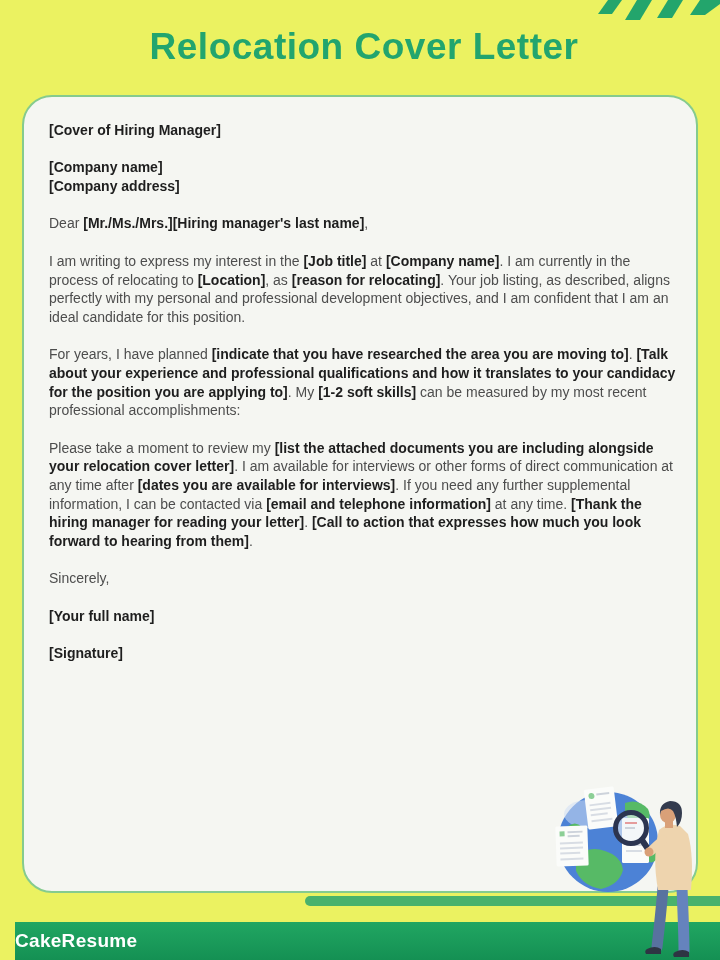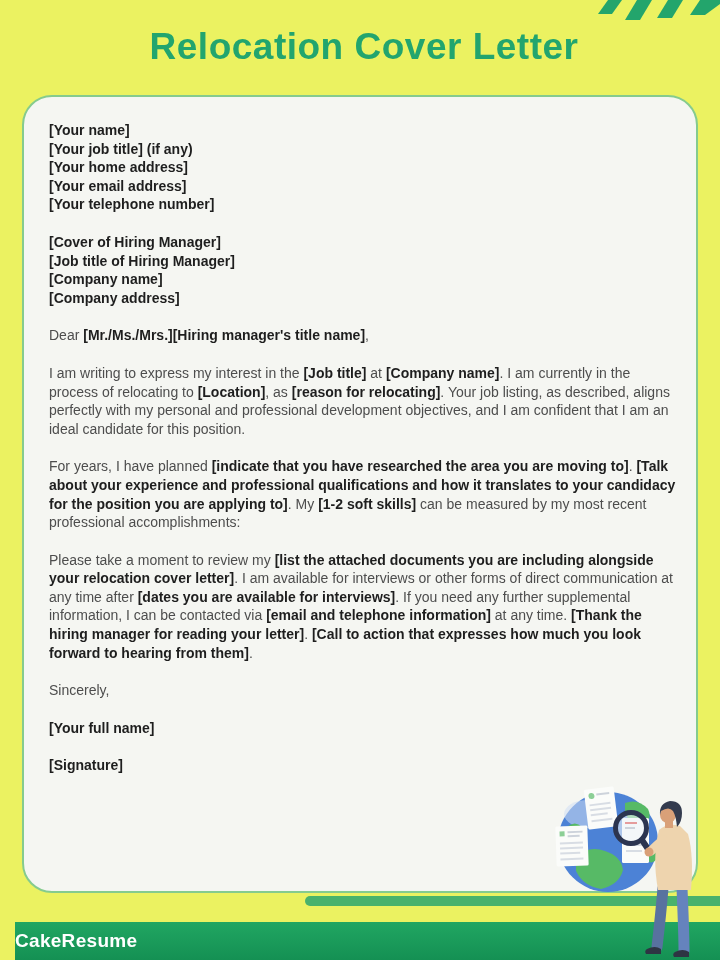--- a/index.html
+++ b/index.html
@@ -86,23 +86,22 @@
     <polygon points="30,20 42,0 57,0 45,20"></polygon>
     <polygon points="62,18 73,0 88,0 77,18"></polygon>
     <polygon points="95,15 105,0 125,0 125,4 110,15"></polygon>
   </g>
 </svg>
 
 <h1 class="page-title">Relocation Cover Letter</h1>
 
 <div class="letter-card">
   <div class="letter">
-      <p class="block addr"><span>[Your name]</span><br><span>[Your job title] (if any)</span><br><span>[Your home address]</span><br><span>[Your email address]</span><br><span>[Your telephone number]</span></p>
-      <p class="block addr"><span>[Cover of Hiring Manager]</span><br><span>[Job title of Hiring Manager]</span><br><span>[Company name]</span><br><span>[Company address]</span></p>
-      <p class="block para"><span>Dear </span><span class="seg-b">[Mr./Ms./Mrs.][Hiring manager's title name]</span><span>,</span></p>
+      <p class="block addr"><span>[Cover of Hiring Manager]</span><br><br><span>[Company name]</span><br><span>[Company address]</span></p>
+      <p class="block para"><span>Dear </span><span class="seg-b">[Mr./Ms./Mrs.][Hiring manager's last name]</span><span>,</span></p>
       <p class="block para"><span>I am writing to express my interest in the </span><span class="seg-b">[Job title]</span><span> at </span><span class="seg-b">[Company name]</span><span>. I am currently in the process of relocating to </span><span class="seg-b">[Location]</span><span>, as </span><span class="seg-b">[reason for relocating]</span><span>. Your job listing, as described, aligns perfectly with my personal and professional development objectives, and I am confident that I am an ideal candidate for this position.</span></p>
       <p class="block para"><span>For years, I have planned </span><span class="seg-b">[indicate that you have researched the area you are moving to]</span><span>. </span><span class="seg-b">[Talk about your experience and professional qualifications and how it translates to your candidacy for the position you are applying to]</span><span>. My </span><span class="seg-b">[1-2 soft skills]</span><span> can be measured by my most recent professional accomplishments:</span></p>
       <p class="block para"><span>Please take a moment to review my </span><span class="seg-b">[list the attached documents you are including alongside your relocation cover letter]</span><span>. I am available for interviews or other forms of direct communication at any time after </span><span class="seg-b">[dates you are available for interviews]</span><span>. If you need any further supplemental information, I can be contacted via </span><span class="seg-b">[email and telephone information]</span><span> at any time. </span><span class="seg-b">[Thank the hiring manager for reading your letter]</span><span>. </span><span class="seg-b">[Call to action that expresses how much you look forward to hearing from them]</span><span>.</span></p>
       <p class="block para gap-top"><span>Sincerely,</span></p>
       <p class="block para"><span class="seg-b">[Your full name]</span></p>
       <p class="block para"><span class="seg-b">[Signature]</span></p>
     </div>
 </div>
 
 <div class="ground-strip"></div>

